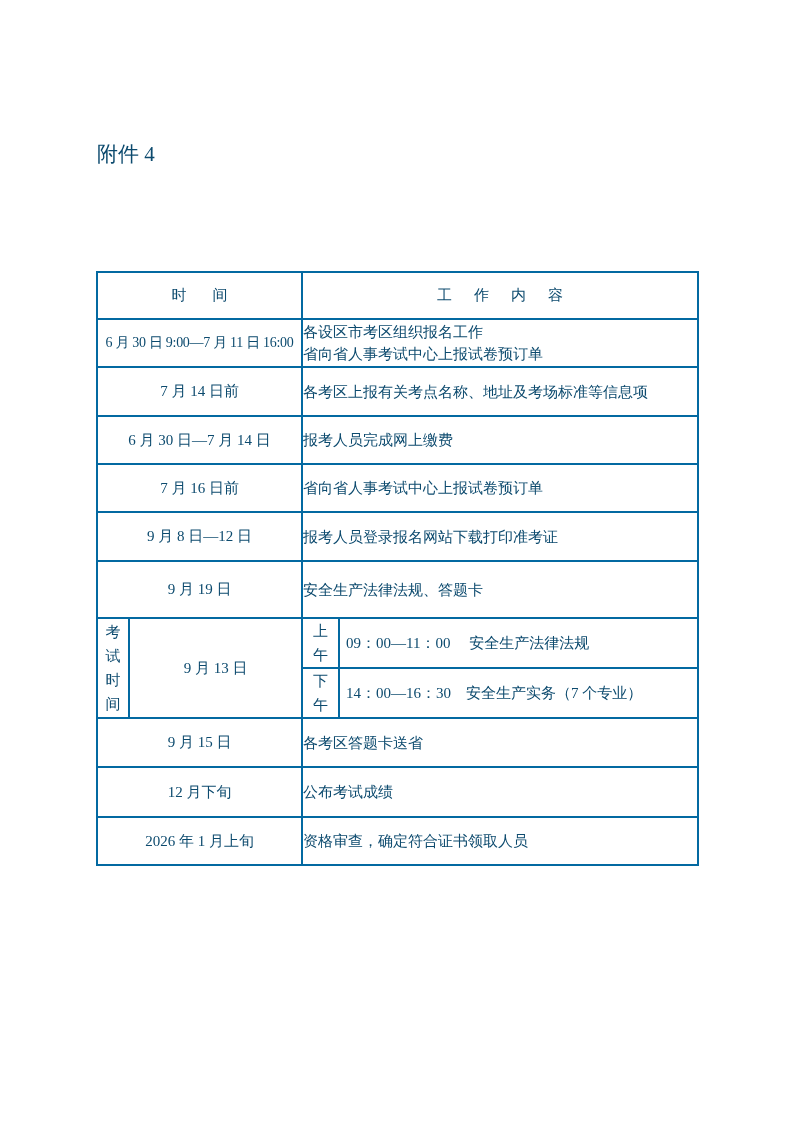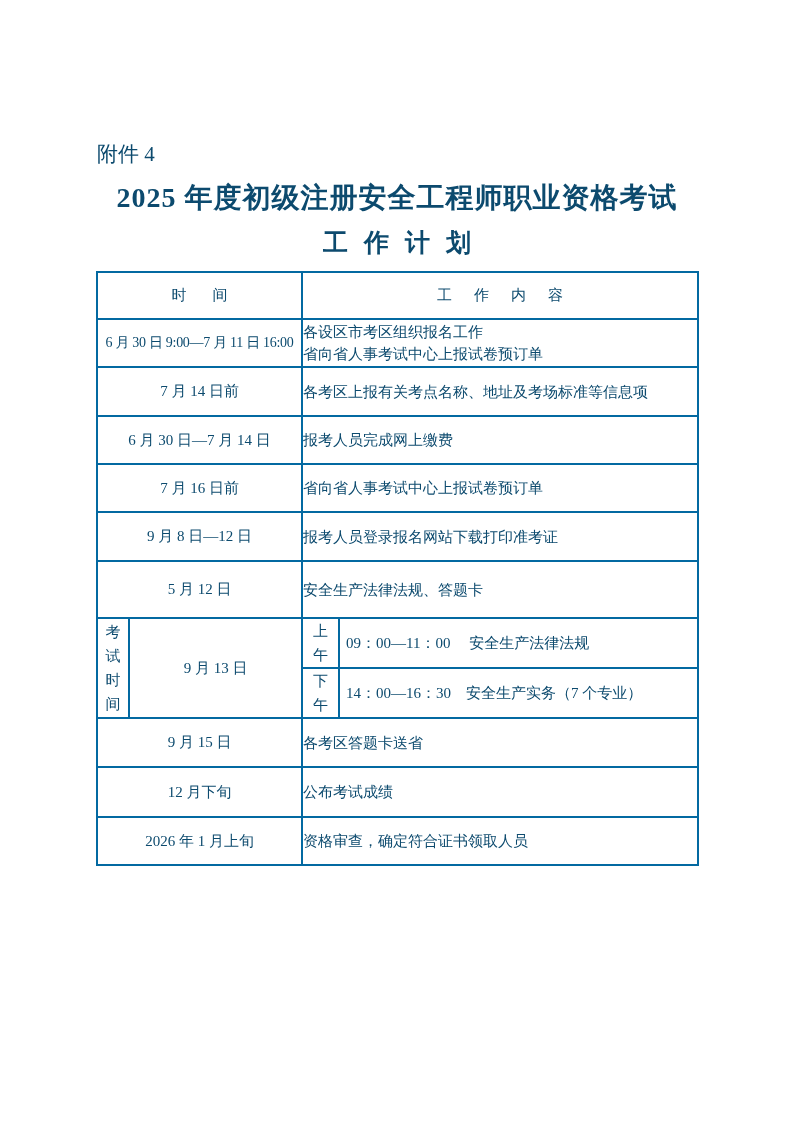--- a/index.html
+++ b/index.html
@@ -67,23 +67,21 @@
     vertical-align:middle;
   }
 </style>
 </head>
 <body>
 
 <div class="sheet">
 
   <div class="attachment">附件 4</div>
 
-  <h1 class="title1">2025 年度初级注册安全工程师职业资格考试</h1>
 
-  <h2 class="title2">工作计划</h2>
 
   <table class="plan">
     <colgroup>
       <col style="width:32px">
       <col style="width:173px">
       <col style="width:37px">
       <col style="width:359px">
     </colgroup>
     <tbody>
       <tr style="height:47px">
@@ -106,21 +104,21 @@
       </tr>
       <tr style="height:48px">
         <td colspan="2" class="time">7 月 16 日前</td>
         <td colspan="2" class="content">省向省人事考试中心上报试卷预订单</td>
       </tr>
       <tr style="height:49px">
         <td colspan="2" class="time">9 月 8 日—12 日</td>
         <td colspan="2" class="content">报考人员登录报名网站下载打印准考证</td>
       </tr>
       <tr style="height:57px">
-        <td colspan="2" class="time">5 月 12 日</td>
+        <td colspan="2" class="time">9 月 19 日</td>
         <td colspan="2" class="content">安全生产法律法规、答题卡</td>
       </tr>
 
       <tr style="height:48px">
         <td rowspan="2" class="vlabel">
           <span class="vertical-text">考试时间</span>
         </td>
         <td rowspan="2" class="time">9 月 13 日</td>
         <td class="period">
           <span class="vertical-text">上午</span>

